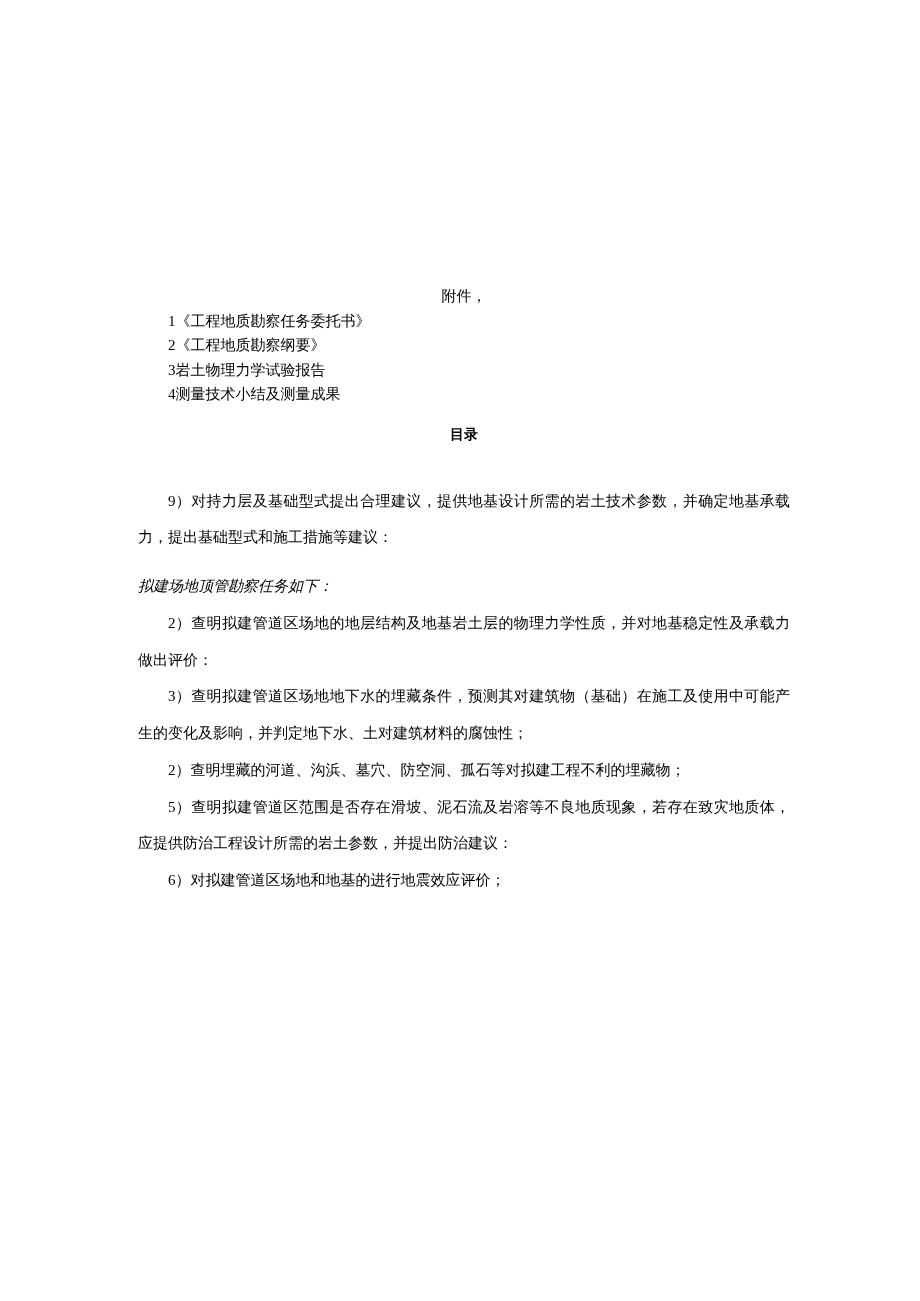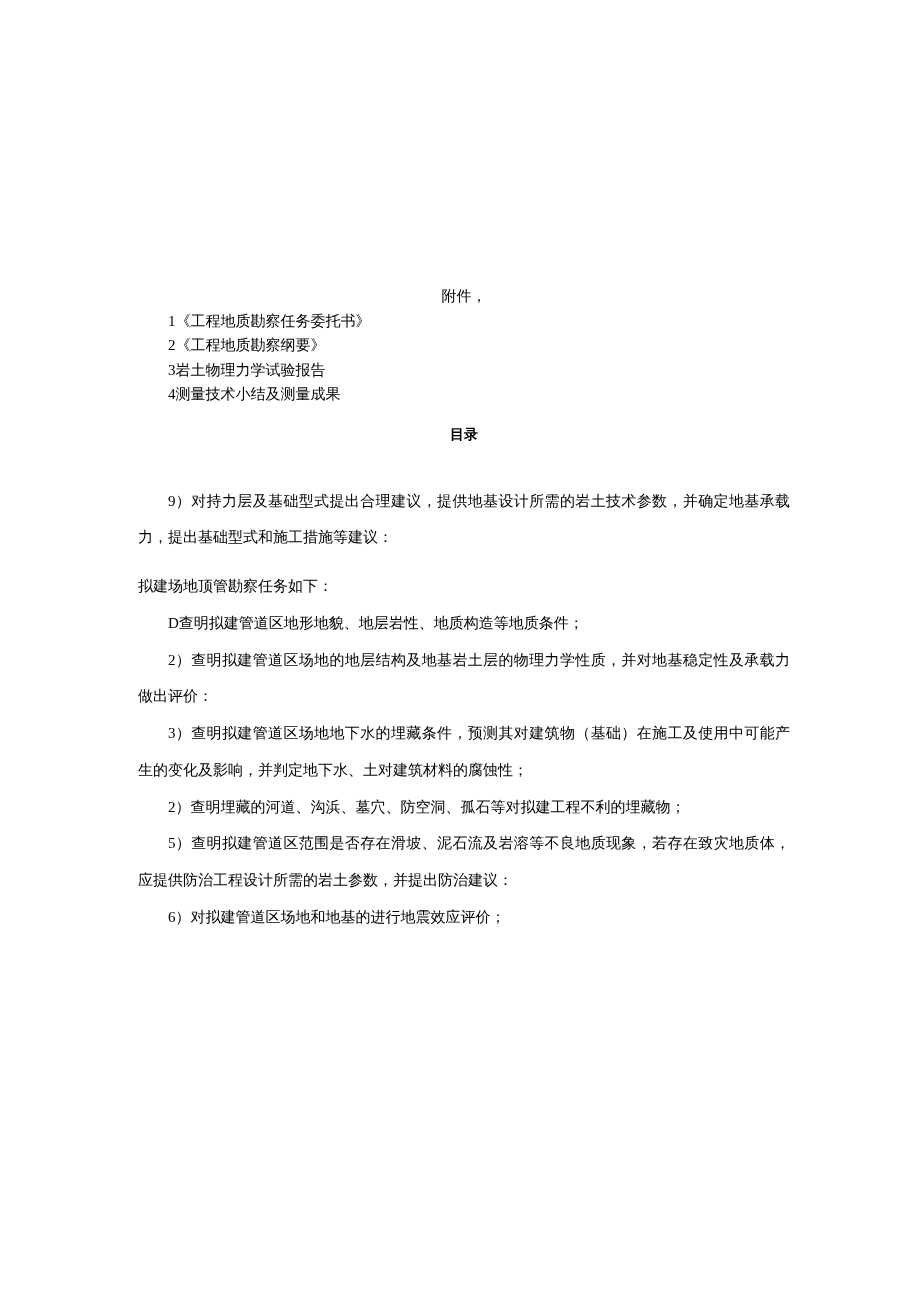--- a/index.html
+++ b/index.html
@@ -38,40 +38,40 @@
     text-align: justify;
   }
   .indent {
     text-indent: 2em;
   }
   .section-gap {
     height: 12px;
   }
   .noindent-lead {
     text-indent: 0;
+    font-style: italic;
   }
 </style>
 </head>
 <body>
 
 <div class="page">
 
   <div class="attachment-header">附件，</div>
   <div class="attachment-item">1《工程地质勘察任务委托书》</div>
   <div class="attachment-item">2《工程地质勘察纲要》</div>
   <div class="attachment-item">3岩土物理力学试验报告</div>
   <div class="attachment-item">4测量技术小结及测量成果</div>
 
   <div class="toc-title">目录</div>
 
   <div class="body-para indent">9）对持力层及基础型式提出合理建议，提供地基设计所需的岩土技术参数，并确定地基承载力，提出基础型式和施工措施等建议：</div>
 
   <div class="section-gap"></div>
 
   <div class="body-para noindent-lead">拟建场地顶管勘察任务如下：</div>
-  <div class="body-para indent">D查明拟建管道区地形地貌、地层岩性、地质构造等地质条件；</div>
   <div class="body-para indent">2）查明拟建管道区场地的地层结构及地基岩土层的物理力学性质，并对地基稳定性及承载力做出评价：</div>
   <div class="body-para indent">3）查明拟建管道区场地地下水的埋藏条件，预测其对建筑物（基础）在施工及使用中可能产生的变化及影响，并判定地下水、土对建筑材料的腐蚀性；</div>
   <div class="body-para indent">2）查明埋藏的河道、沟浜、墓穴、防空洞、孤石等对拟建工程不利的埋藏物；</div>
   <div class="body-para indent">5）查明拟建管道区范围是否存在滑坡、泥石流及岩溶等不良地质现象，若存在致灾地质体，应提供防治工程设计所需的岩土参数，并提出防治建议：</div>
   <div class="body-para indent">6）对拟建管道区场地和地基的进行地震效应评价；</div>
 
 </div>
 
 </body></html>

